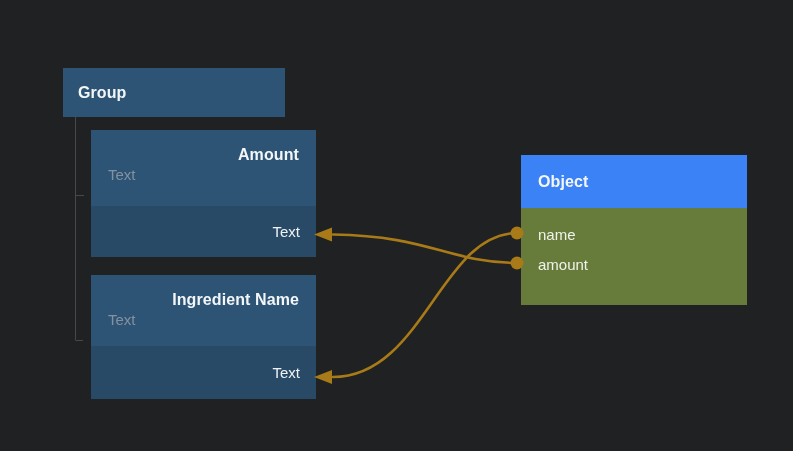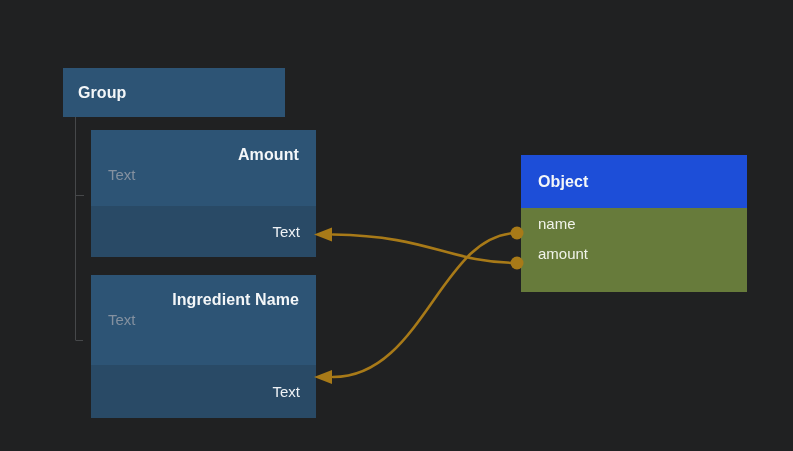--- a/index.html
+++ b/index.html
@@ -24,35 +24,35 @@
     padding:15px 17px 0 17px;
   }
   .blue-node .body{
     background:#294a66;display:flex;align-items:center;justify-content:flex-end;
     padding-right:16px;box-sizing:border-box;
   }
   #amount-node{left:91px;top:130px;}
   #amount-node .hdr{height:76px;}
   #amount-node .body{height:51px;}
   #ingredient-node{left:91px;top:275px;}
-  #ingredient-node .hdr{height:90px;}
+  #ingredient-node .hdr{height:71px;}
   #ingredient-node .body{height:53px;}
 
   .title{color:#f3f6f8;font-size:16px;font-weight:600;letter-spacing:.1px;line-height:1.2;text-align:right;}
   .subtitle{color:#8491a0;font-size:15px;line-height:1.35;margin-top:1px;}
   .port-label{color:#eef2f5;font-size:15px;}
 
   
   #object-node{left:521px;top:155px;width:226px;height:137px;}
   #object-node .hdr{
-    height:53px;background:#1d4ed8;display:flex;align-items:center;padding-left:17px;
+    height:53px;background:#3b82f6;display:flex;align-items:center;padding-left:17px;
     box-sizing:border-box;
   }
   #object-node .body{
-    height:84px;background:#677b3b;box-sizing:border-box;
+    height:97px;background:#677b3b;box-sizing:border-box;padding-top:11px;
   }
   .obj-row{height:30px;display:flex;align-items:center;padding-left:17px;
     color:#f0f3ea;font-size:15px;}
 </style>
 </head>
 <body>
 
 <div id="canvas">
 
   <div class="node blue-single">

